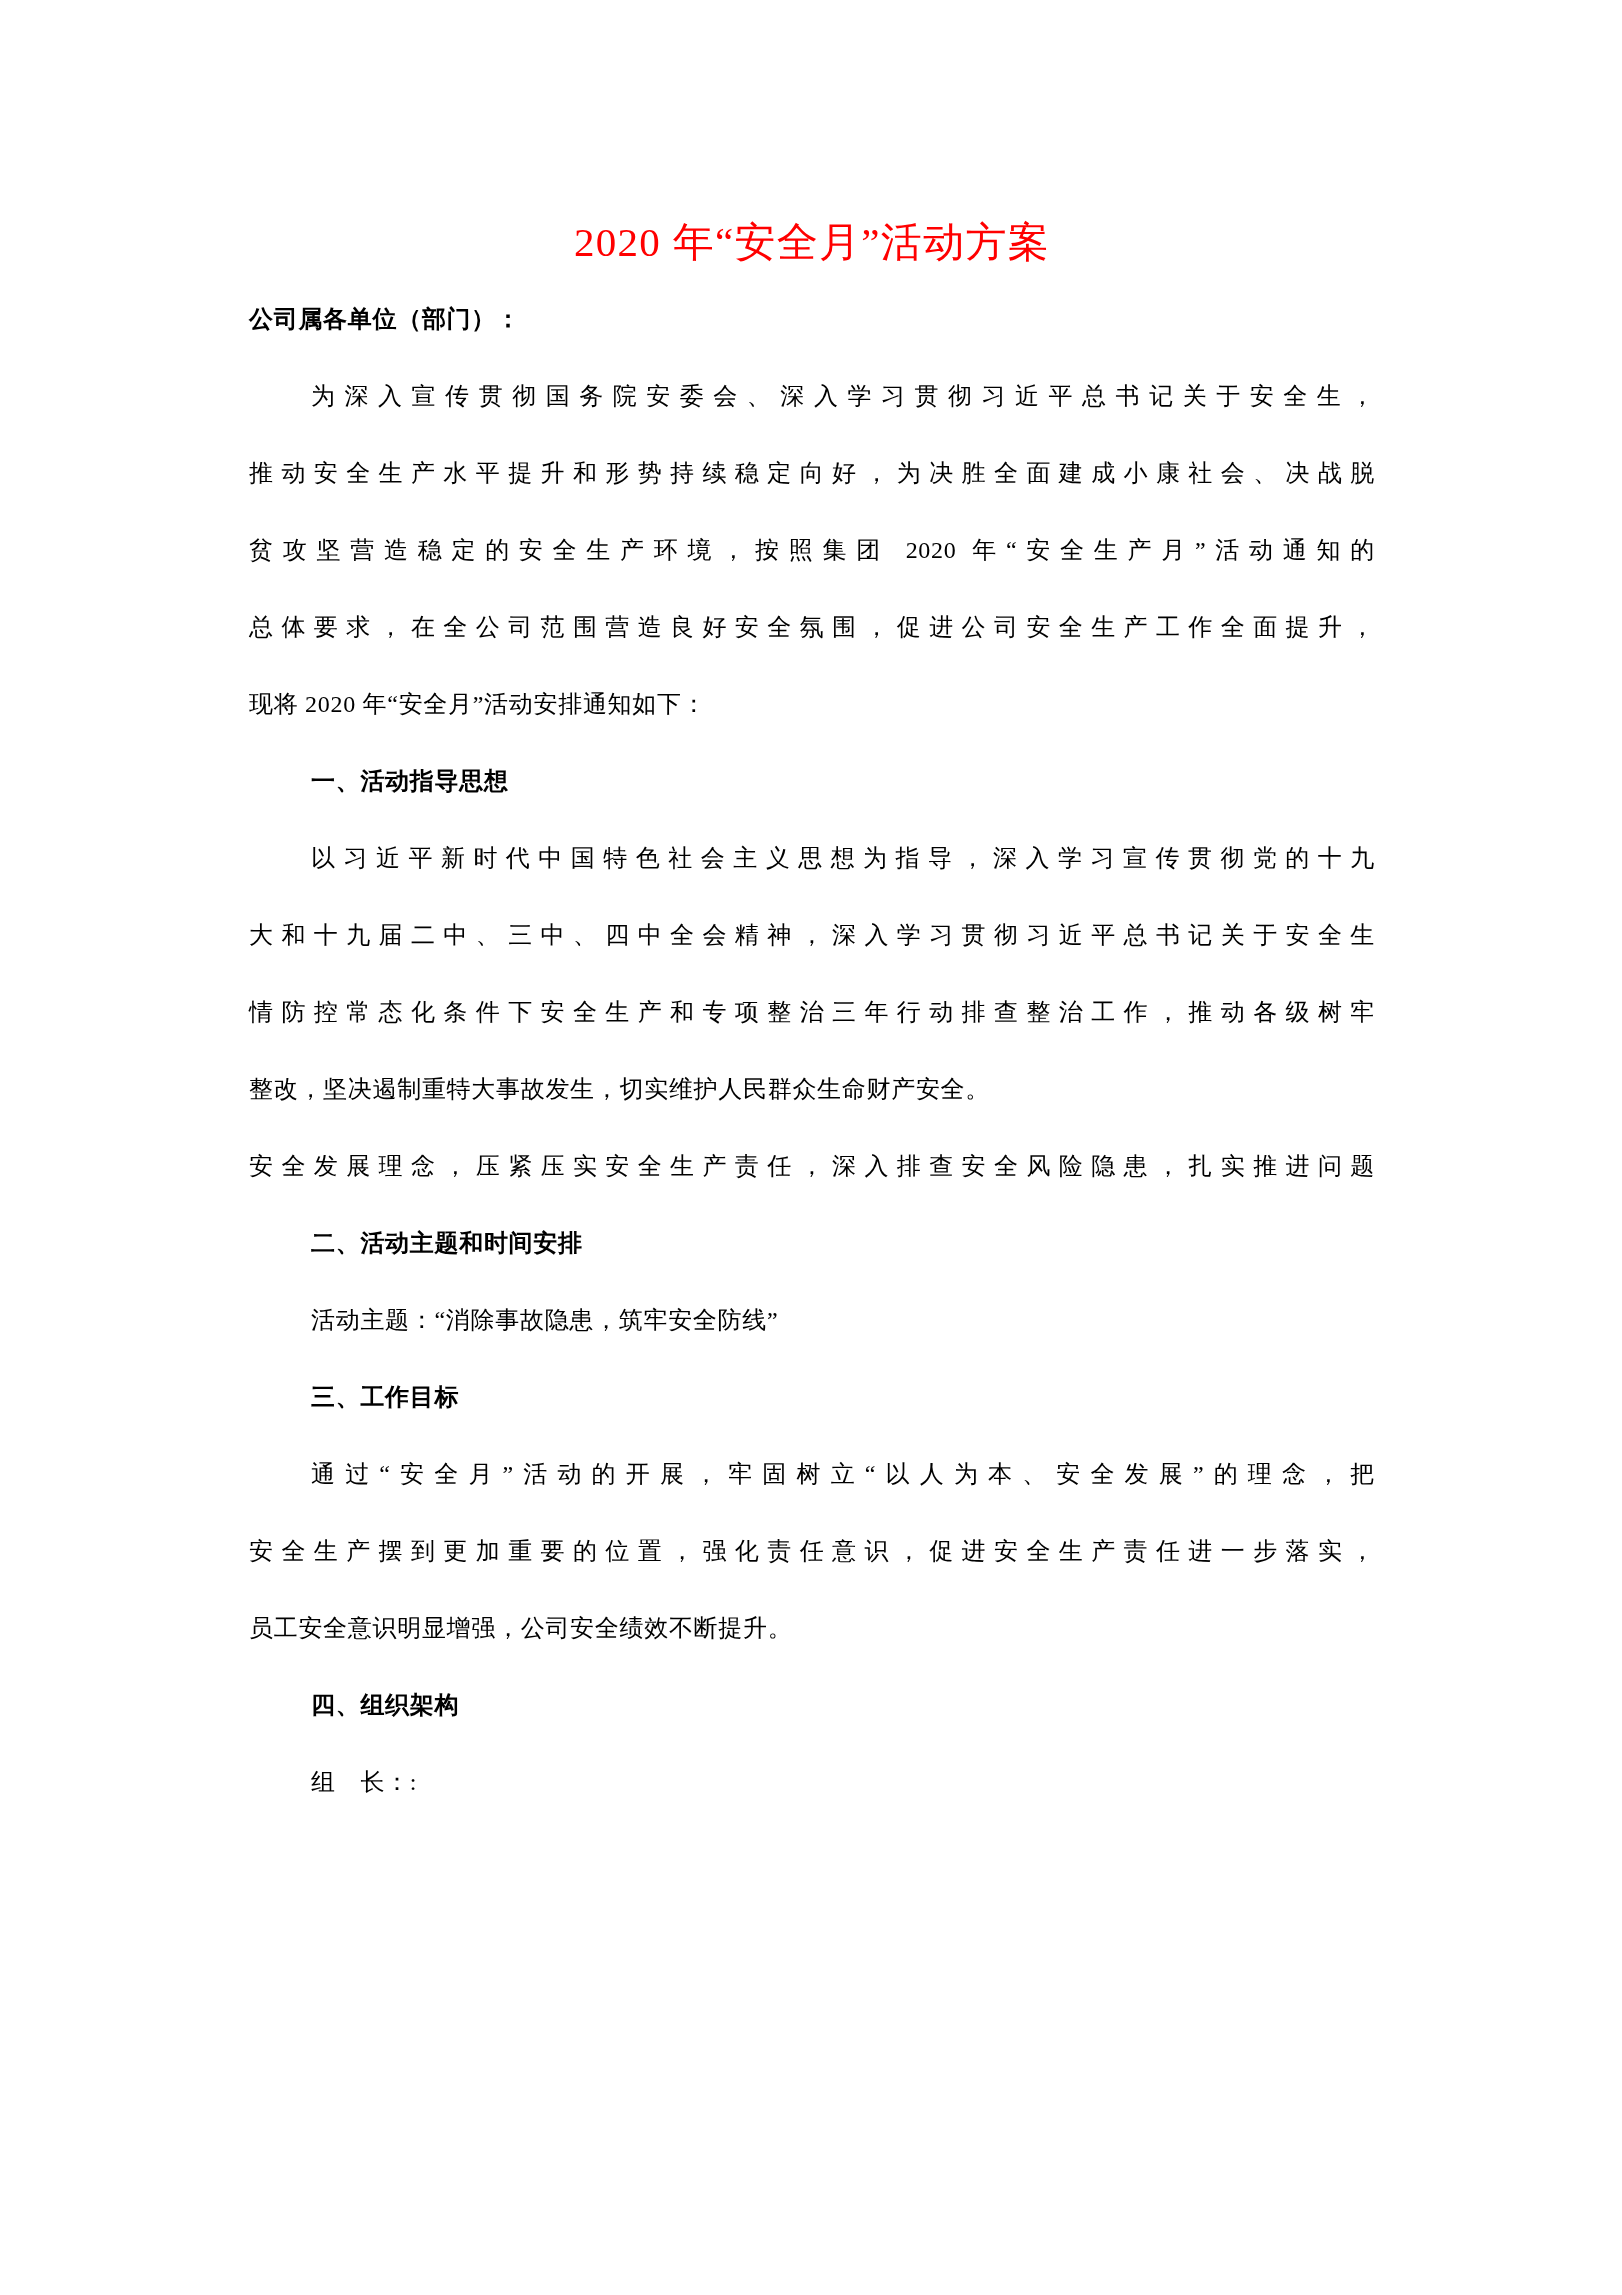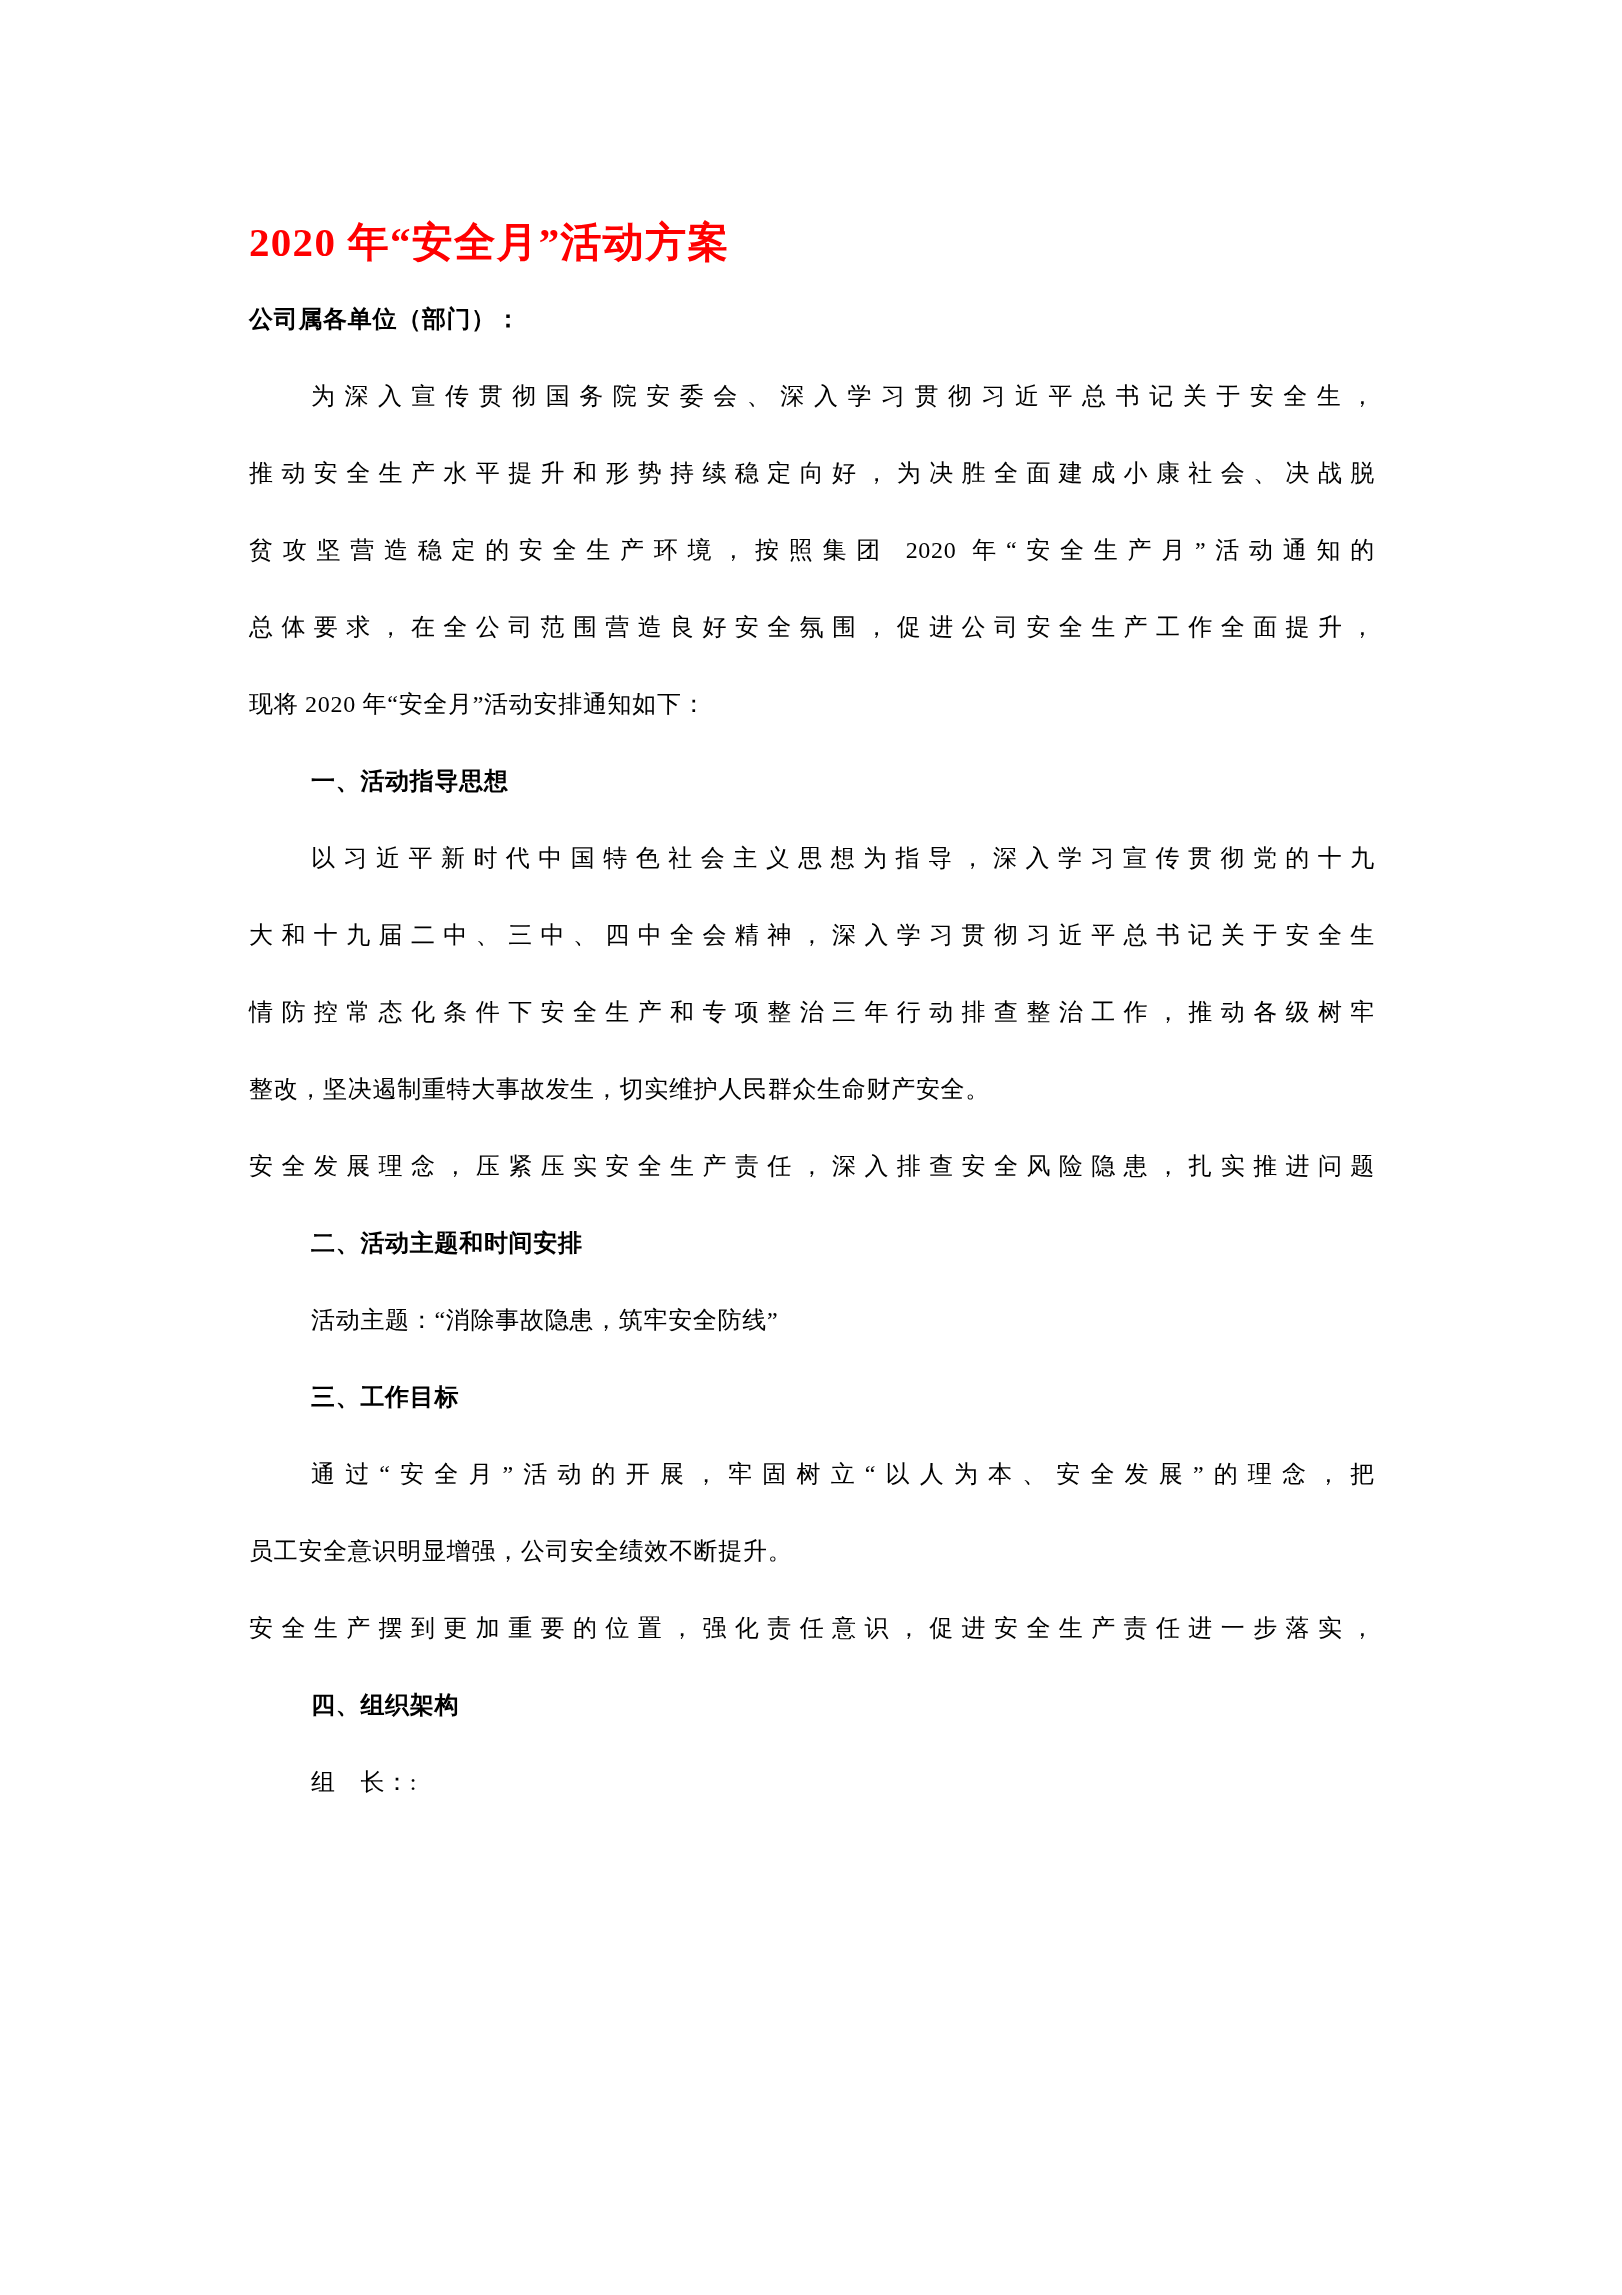--- a/index.html
+++ b/index.html
@@ -18,22 +18,22 @@
     top: 204px;
     width: 1126px;
   }
   .line {
     height: 77px;
     line-height: 77px;
     font-size: 24px;
     letter-spacing: 0.7px;
   }
   .title {
-    text-align: left;
-    font-weight: bold;
+    text-align: center;
+    font-weight: normal;
     font-size: 41px;
     letter-spacing: 1.3px;
   }
   .bold { font-weight: bold; }
   .heading { font-weight: bold; }
   .j {
     text-align: justify;
     text-align-last: justify;
     text-justify: inter-character;
   }
@@ -61,21 +61,21 @@
     <div class="line j">大和十九届二中、三中、四中全会精神，深入学习贯彻习近平总书记关于安全生</div>
     <div class="line j">情防控常态化条件下安全生产和专项整治三年行动排查整治工作，推动各级树牢</div>
     <div class="line">整改，坚决遏制重特大事故发生，切实维护人民群众生命财产安全。</div>
     <div class="line j">安全发展理念，压紧压实安全生产责任，深入排查安全风险隐患，扎实推进问题</div>
 
     <div class="line heading ind">二、活动主题和时间安排</div>
     <div class="line ind">活动主题：“消除事故隐患，筑牢安全防线”</div>
 
     <div class="line heading ind">三、工作目标</div>
     <div class="line j ind">通过“安全月”活动的开展，牢固树立“以人为本、安全发展”的理念，把</div>
+    <div class="line j">安全生产摆到更加重要的位置，强化责任意识，促进安全生产责任进一步落实，</div>
     <div class="line">员工安全意识明显增强，公司安全绩效不断提升。</div>
-    <div class="line j">安全生产摆到更加重要的位置，强化责任意识，促进安全生产责任进一步落实，</div>
 
     <div class="line heading ind">四、组织架构</div>
     <div class="line ind">组　长：:</div>
 
   </div>
 </div>
 
 
 </body></html>

